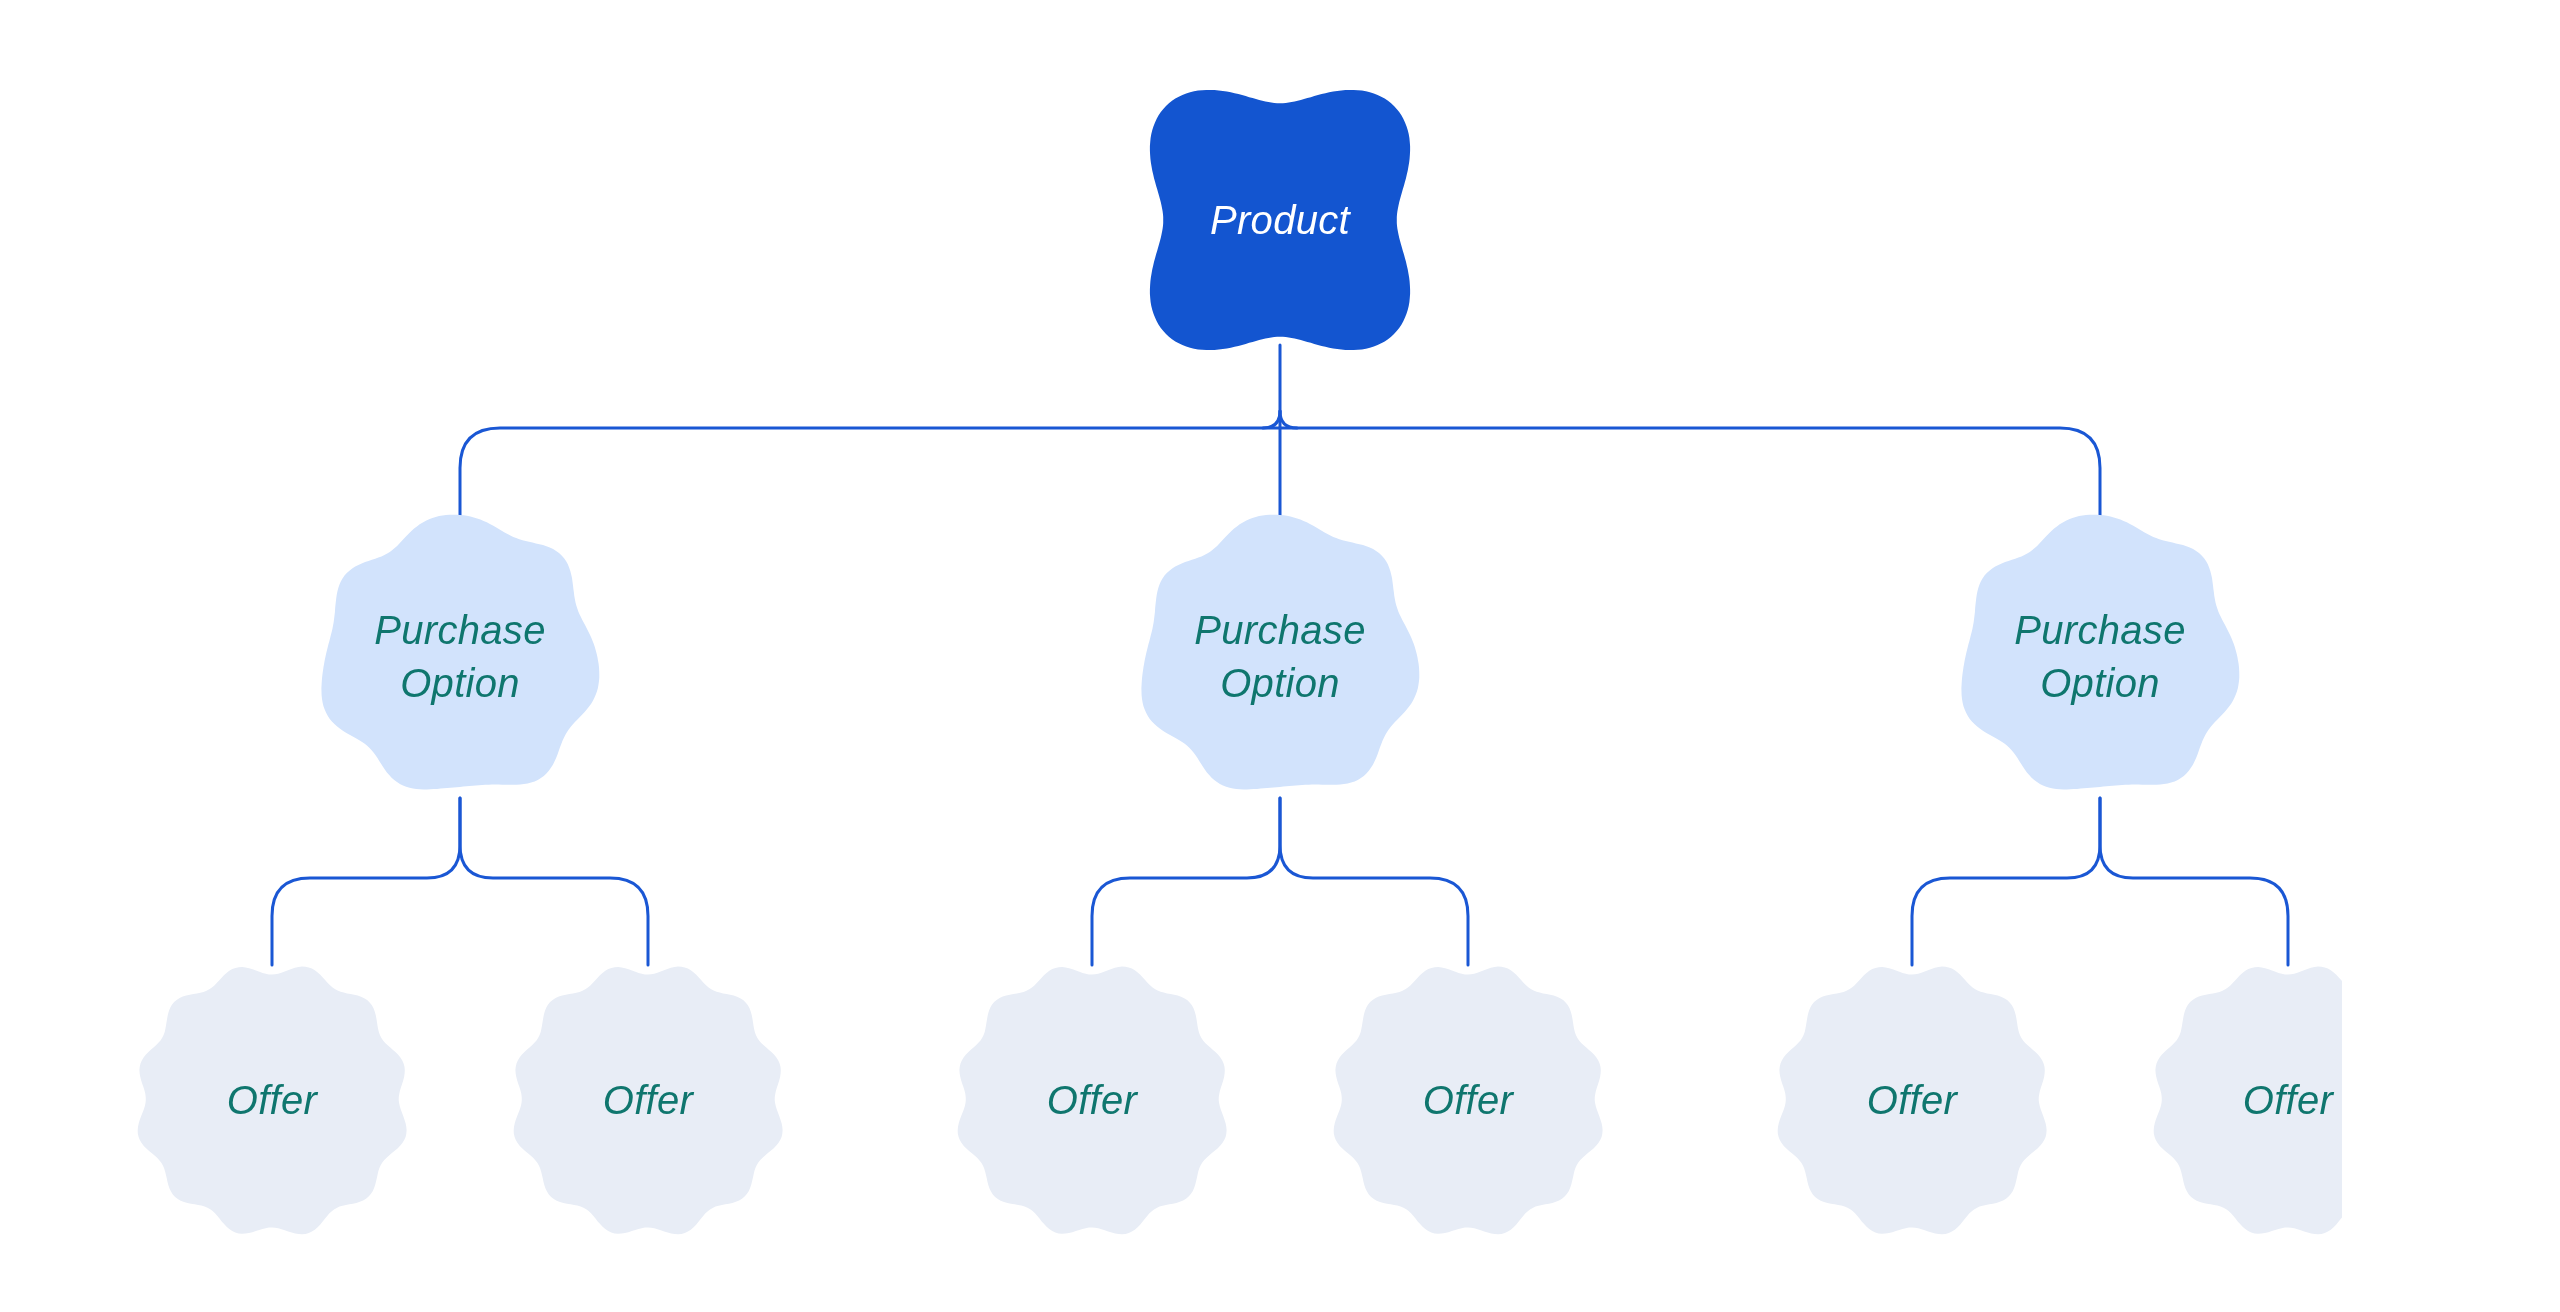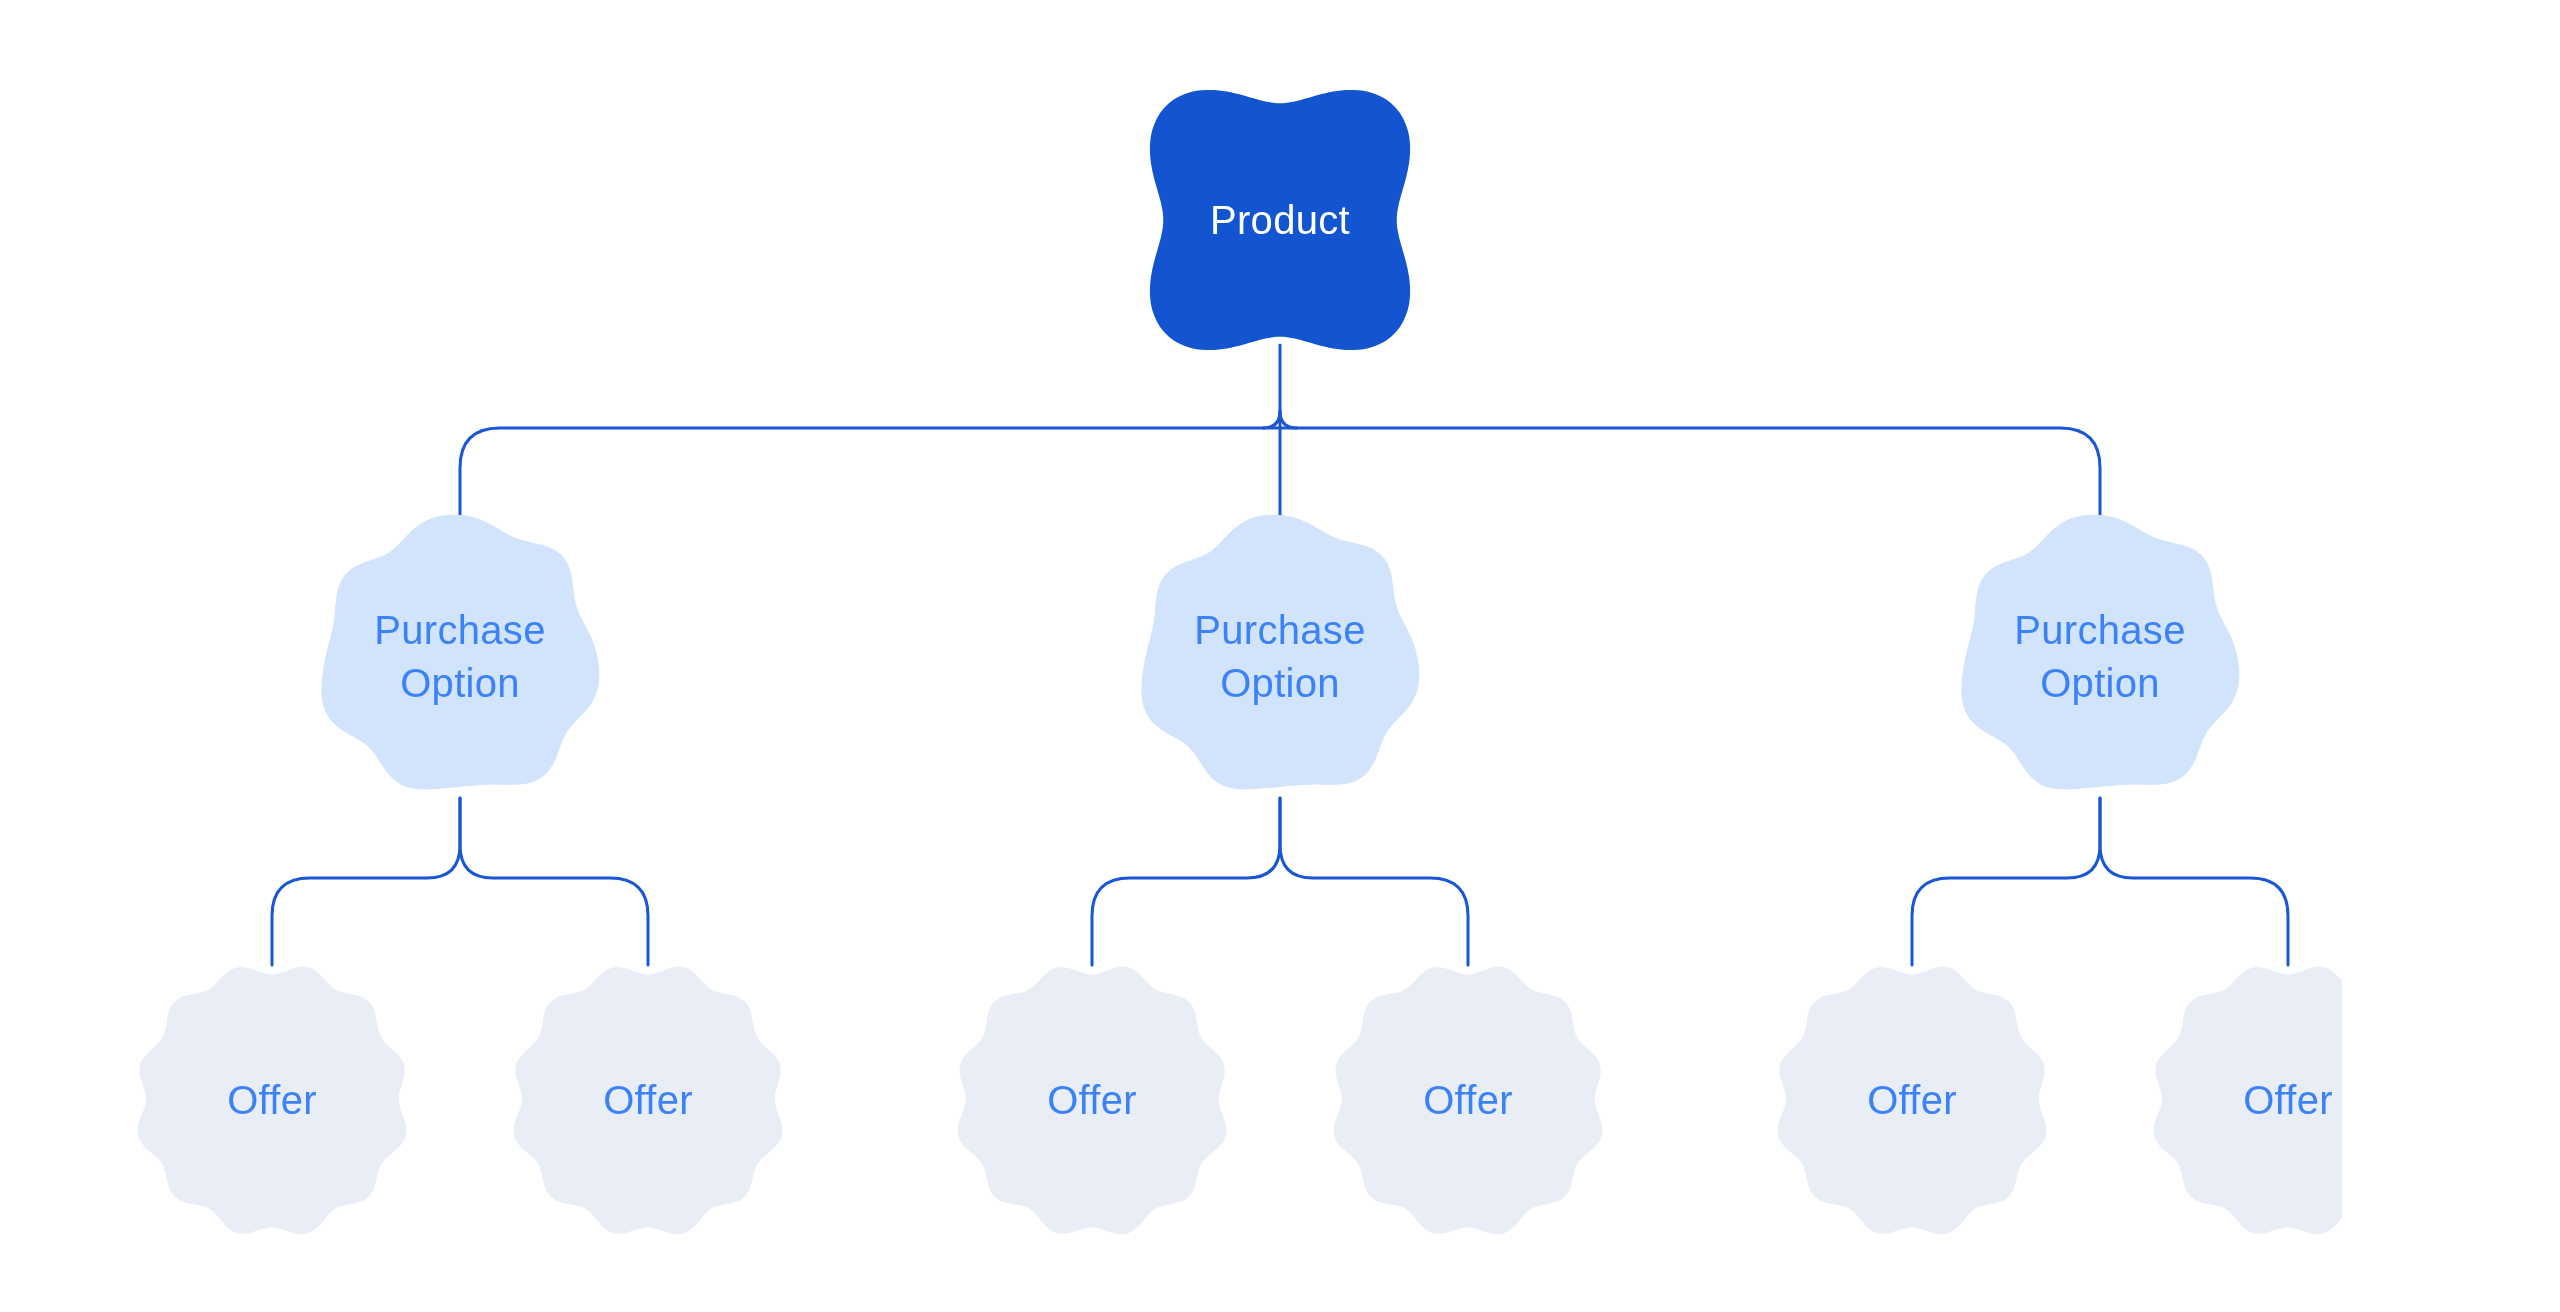--- a/index.html
+++ b/index.html
@@ -7,20 +7,21 @@
     padding: 0;
     background: #ffffff;
   }
   .stage {
     position: relative;
     width: 2342px;
     height: 1312px;
     background: #ffffff;
     overflow: hidden;
     font-family: "Liberation Sans", sans-serif;
+    font-style: italic;
   }
   .connectors {
     position: absolute;
     left: 0;
     top: 0;
     width: 2560px;
     height: 1312px;
     pointer-events: none;
   }
   .node {
@@ -42,21 +43,21 @@
     font-weight: 500;
     letter-spacing: 0.3px;
     line-height: 53px;
     white-space: pre-line;
   }
   .node.product .label {
     color: #ffffff;
   }
   .node.purchase .label,
   .node.offer .label {
-    color: #3b82f6;
+    color: #0f766e;
     width: 220px; 
   }
 </style>
 </head>
 <body>
 
 <div class="stage">
 
   <svg class="connectors" viewBox="0 0 2560 1312" xmlns="http://www.w3.org/2000/svg" aria-hidden="true">
       <path d="M1280 345 L1280 517" fill="none" stroke="#1a57d4" stroke-width="3" stroke-linecap="round"></path>

